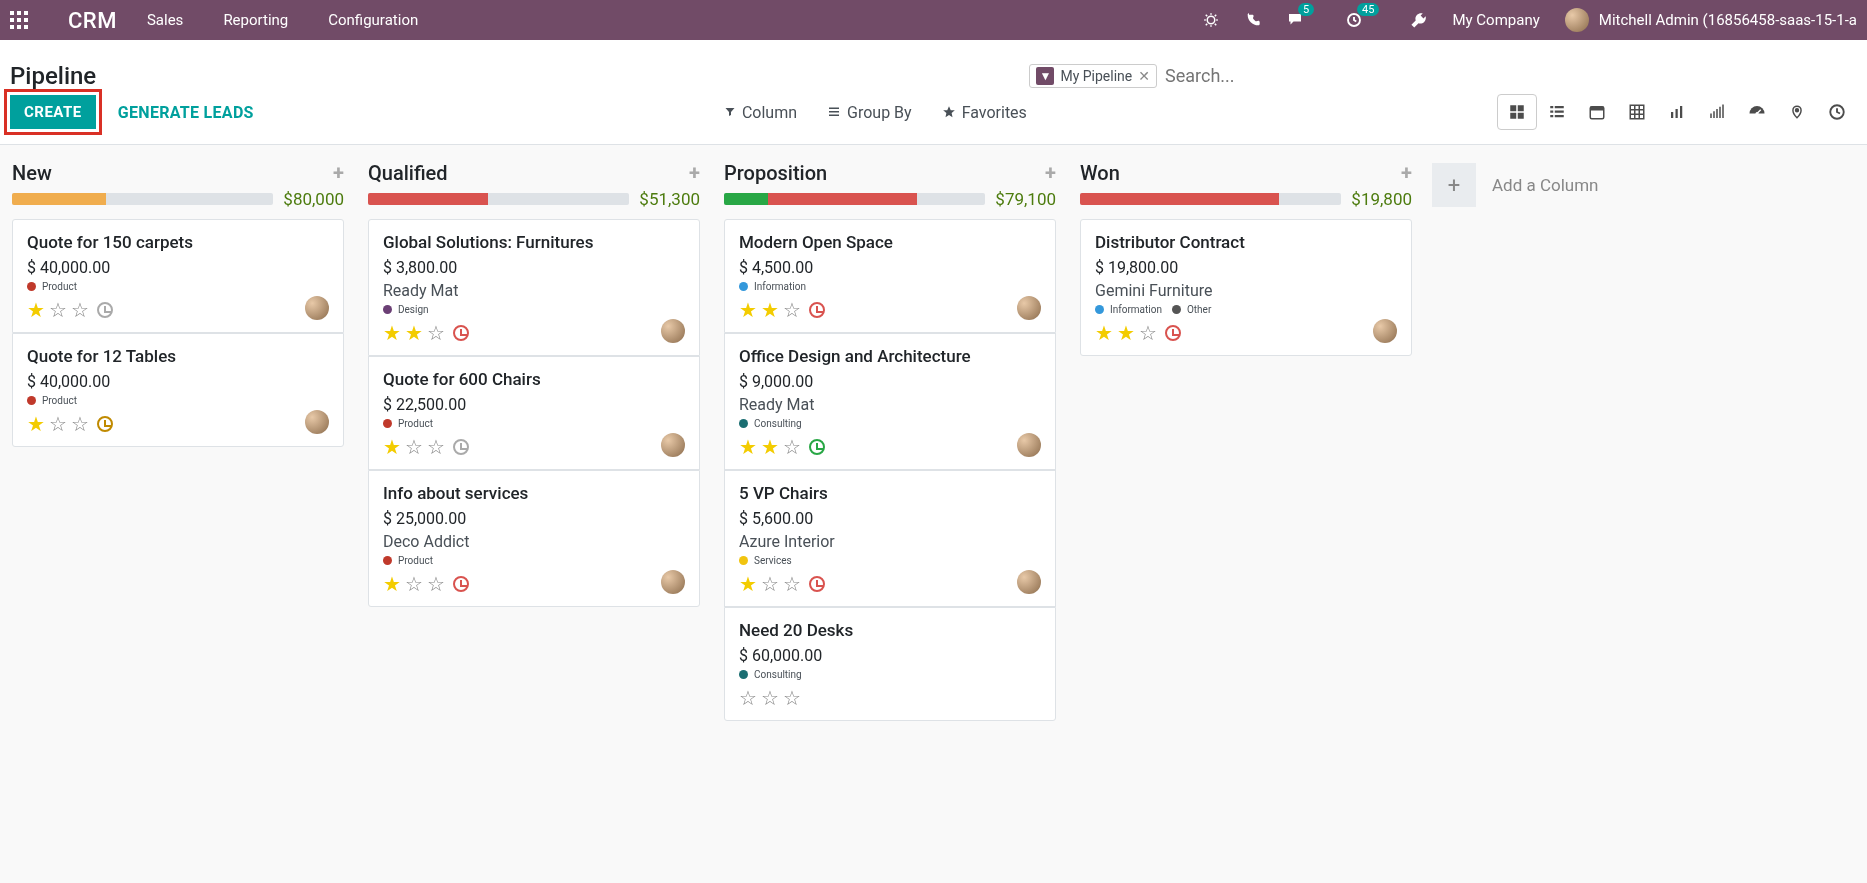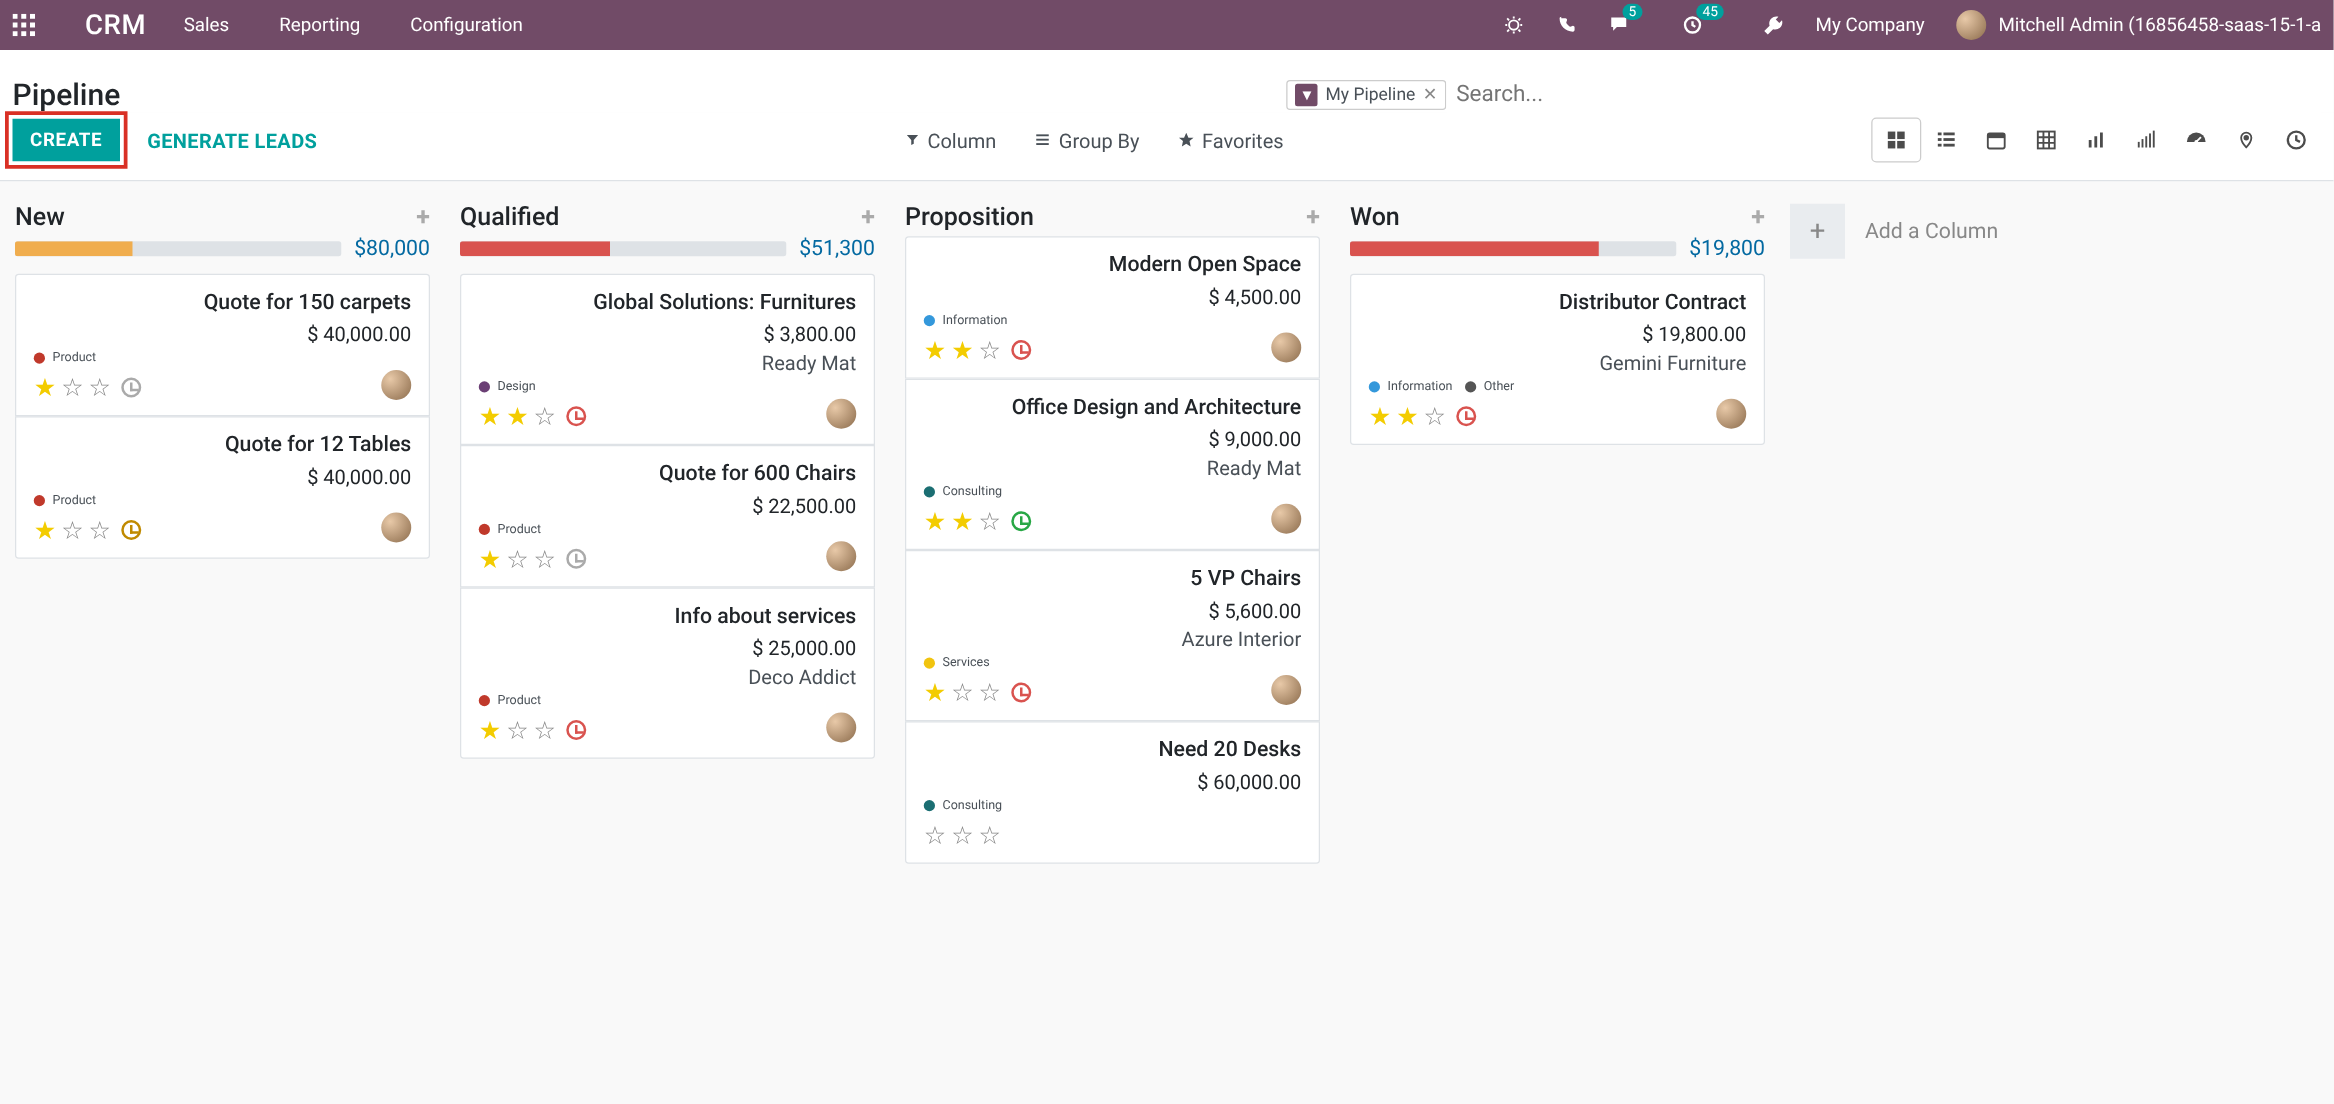--- a/index.html
+++ b/index.html
@@ -37,21 +37,21 @@
 
 
 .board { display:flex; padding:10px 8px; gap:16px; align-items:flex-start; }
 .column { width:340px; }
 .col-header { display:flex; align-items:center; justify-content:space-between; padding:6px 4px 4px 4px; }
 .col-title { font-size:20px; font-weight:500; color:#212529; }
 .col-add { color:#aaa; font-size:20px; font-weight:bold; cursor:pointer; }
 .progress-row { display:flex; align-items:center; gap:10px; padding:0 4px 10px 4px; }
 .progress { flex:1; height:12px; background:#dee2e6; border-radius:2px; overflow:hidden; display:flex; }
 .progress .seg { height:100%; }
-.col-total { font-size:17px; color:#0369a1; }
+.col-total { font-size:17px; color:#4d7c0f; }
 
 .card { background:#fff; border:1px solid #dee2e6; border-radius:3px; padding:12px 14px 10px 14px; margin:0 4px 0 4px; position:relative; border-top: none; }
 .card:first-of-type { border-top:1px solid #dee2e6; margin-top:0; }
 .cards-wrap .card + .card { border-top:1px solid #dee2e6; }
 .card-title { font-size:17px; font-weight:500; color:#212529; margin-bottom:6px; }
 .card-amount { font-size:16px; color:#212529; margin-bottom:4px; }
 .card-sub { font-size:16px; color:#495057; margin-bottom:4px; }
 .tag-row { display:flex; gap:10px; align-items:center; margin-bottom:6px; }
 .tag { font-size:10px; color:#495057; display:flex; align-items:center; gap:6px; }
 .dot { width:9px; height:9px; border-radius:50%; display:inline-block; }
@@ -66,21 +66,21 @@
 .clock.green { color:#28a745; }
 .card .small-avatar { width:24px; height:24px; border-radius:50%; background:radial-gradient(circle at 30% 30%, #e8c9a8, #8a6a4a); position:absolute; right:14px; bottom:12px; }
 
 .add-column { width:190px; display:flex; align-items:center; gap:16px; color:#888; font-size:17px; padding-top:8px; cursor:pointer; }
 .add-column .plusbox { width:44px; height:44px; background:#e9ecef; display:flex; align-items:center; justify-content:center; font-size:22px; color:#888; }
 
 .cards-wrap { display:flex; flex-direction:column; gap:0; }
 .cards-wrap .card { margin-top:0; }
 .cards-wrap .card:first-child { margin-top:0; }
 .cards-wrap { gap:0; }
-.cards-wrap .card { border-radius:0;text-align:right; }
+.cards-wrap .card { border-radius:0; }
 .cards-wrap .card:first-child { border-top-left-radius:3px; border-top-right-radius:3px; border-top:1px solid #dee2e6; }
 .cards-wrap .card:last-child { border-bottom-left-radius:3px; border-bottom-right-radius:3px; }
 
 svg { display:block; }
 </style>
 </head>
 <body>
 
 <div class="topbar">
   <span class="apps-icon">
@@ -351,20 +351,27 @@
           </div>
           <span class="small-avatar"></span>
         </div>
       </div>
     </div>
     <div class="column">
       <div class="col-header">
         <span class="col-title">Proposition</span>
                    <span class="col-add">+</span>
       </div>
+      <div class="progress-row">
+        <div class="progress">
+          <div class="seg" style="background:#28a745;width:17%"></div>
+          <div class="seg" style="background:#d9534f;width:57%"></div>
+        </div>
+                  <span class="col-total">$79,100</span>
+      </div>
       <div class="cards-wrap">
         <div class="card">
           <div class="card-title">Modern Open Space</div>
           <div class="card-amount">$ 4,500.00</div>
           <div class="tag-row">
             <span class="tag"><span class="dot" style="background:#3498db"></span>Information</span>
           </div>
           <div class="card-footer">
             <span class="star ">★</span>
             <span class="star ">★</span>

